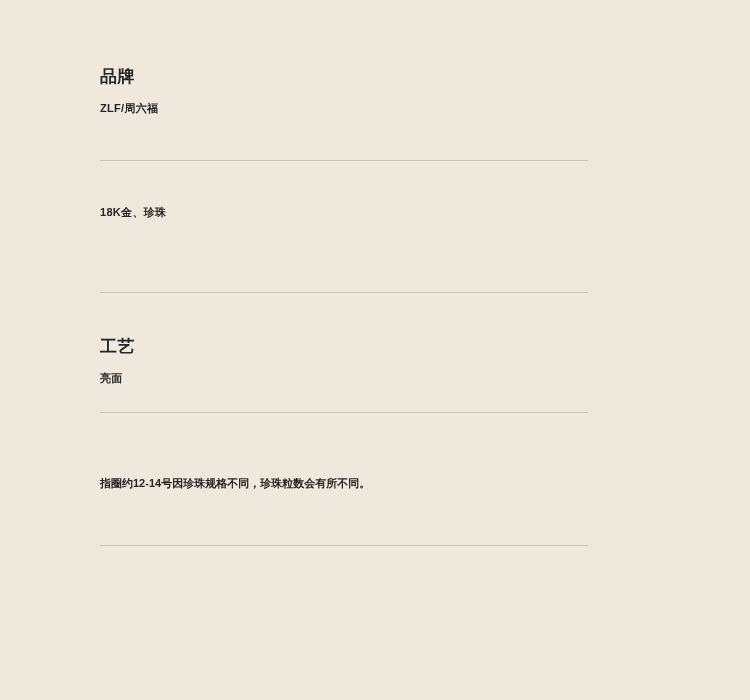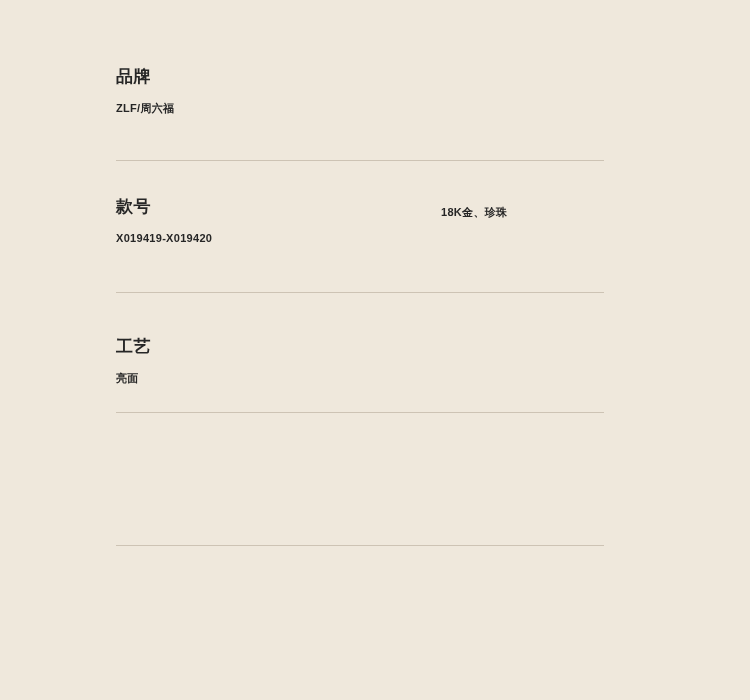--- a/index.html
+++ b/index.html
@@ -13,21 +13,20 @@
     font-family: "Liberation Sans", "DejaVu Sans", sans-serif;
     color: #2b2b2b;
     overflow: hidden;
   }
   .spec-sheet {
     position: relative;
     width: 688px;
     height: 700px;
     box-sizing: border-box;
     padding: 0 56px;
-    margin-left: 16px;
   }
   .spec-block {
     position: absolute;
     left: 100px;
     right: 100px;
   }
   .spec-row {
     display: flex;
     flex-direction: row;
   }
@@ -92,40 +91,37 @@
       <div class="spec-label">品牌</div>
       <div class="spec-value">ZLF/周六福</div>
     </div>
     <div class="spec-cell right">
     </div>
   </div>
 
   <div class="divider" id="divider-1"></div>
 
   <div class="spec-block spec-row" id="block-2">
-    <div class="spec-cell left">
-      <div class="spec-label">款号</div>
-      <div class="spec-value">X019419-X019420</div>
-    </div>
     <div class="spec-cell right">
       <div class="spec-value">18K金、珍珠</div>
     </div>
   </div>
 
   <div class="divider" id="divider-2"></div>
 
   <div class="spec-block spec-row" id="block-3">
     <div class="spec-cell full">
       <div class="spec-label">工艺</div>
       <div class="spec-value">亮面</div>
     </div>
   </div>
 
   <div class="divider" id="divider-3"></div>
 
   <div class="spec-block spec-row" id="block-4">
     <div class="spec-cell full">
+      <div class="spec-value note">指圈约12-14号因珍珠规格不同，珍珠粒数会有所不同。</div>
     </div>
   </div>
 
   <div class="divider" id="divider-4"></div>
 
 </div>
 
 </body></html>

